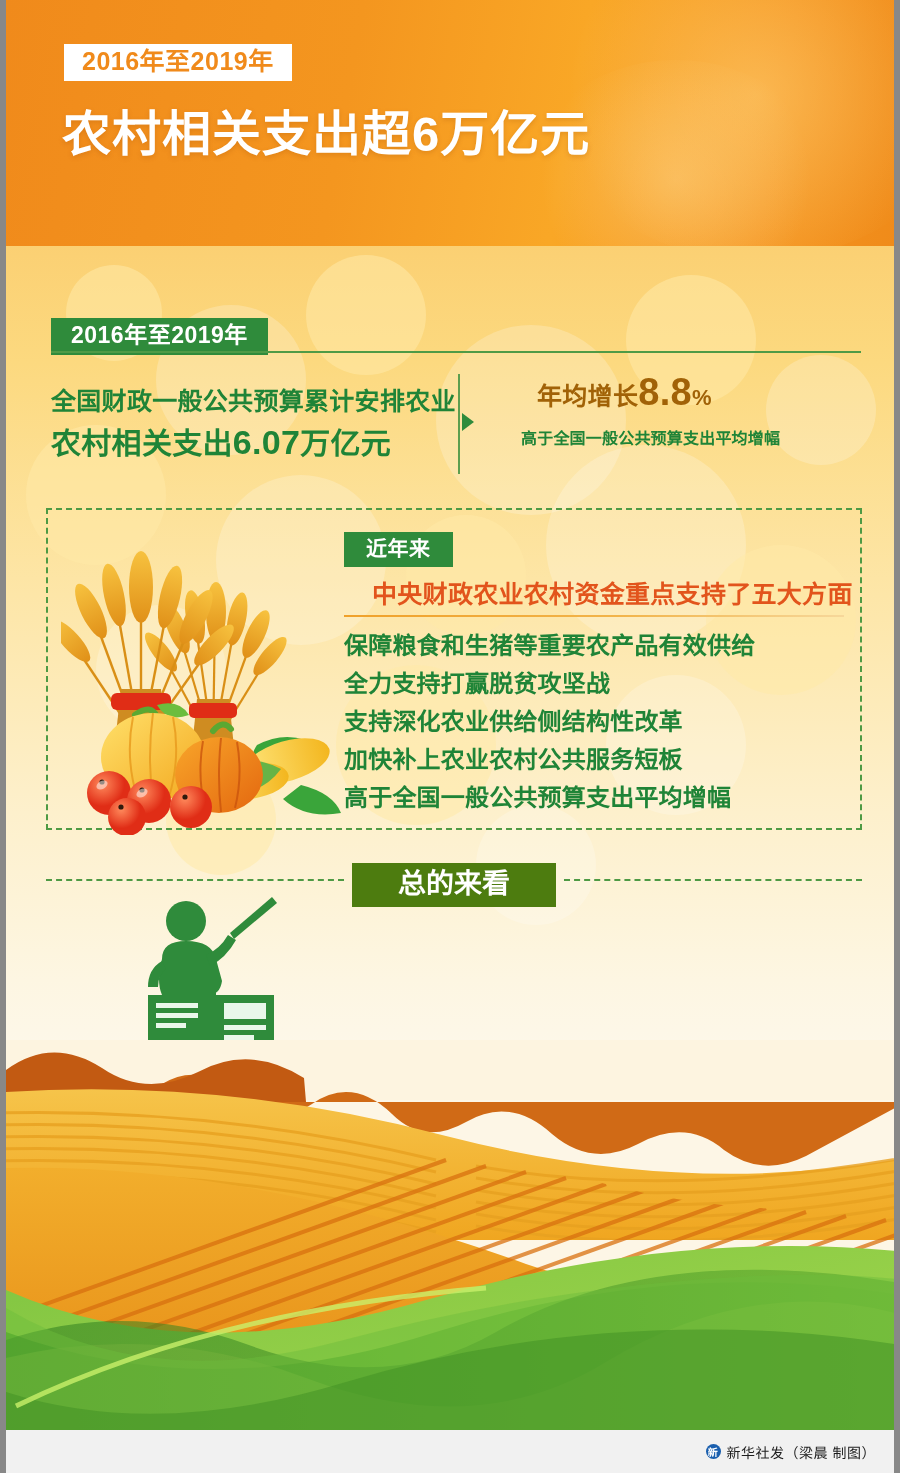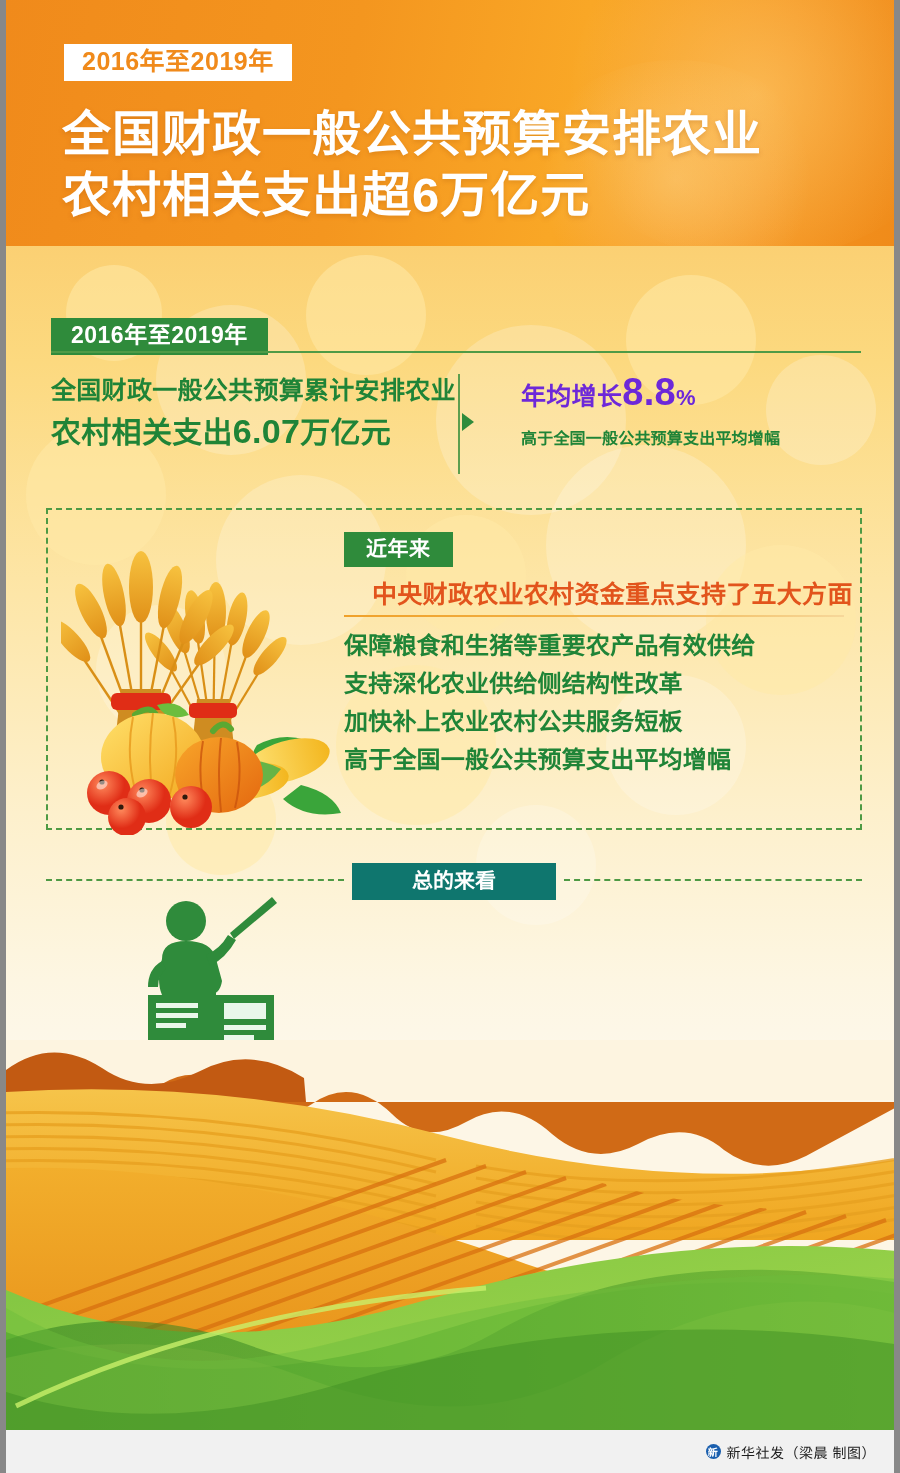--- a/index.html
+++ b/index.html
@@ -67,35 +67,35 @@
   #badge-period { left:45px; top:318px; }
 
   .rule-green {
     position:absolute; left:45px; top:351px; width:810px; height:2px;
     background:#4f9a46;
   }
 
   .stats {
     position:absolute; left:45px; top:372px; width:812px; height:106px;
   }
-  .stat-left  { position:absolute; left:0;   top:1px; width:432px; }
+  .stat-left  { position:absolute; left:0;   top:12px; width:432px; }
   .stat-right { position:absolute; left:470px; top:0; width:342px; }
 
   .st-line1 {
     color:#1f8437; font-size:25px; font-weight:bold;
     line-height:34px; letter-spacing:.3px; white-space:nowrap;
   }
   .st-line2 {
     color:#1f8437; font-weight:bold; line-height:48px;
     font-size:30px; letter-spacing:.3px; white-space:nowrap;
   }
   .st-line2 .big { font-size:34px; }
   .st-r1 {
-    color:#6d28d9; font-size:25px; font-weight:bold;
-    line-height:40px; letter-spacing:.3px; white-space:nowrap;
+    color:#a16207; font-size:25px; font-weight:bold;
+    line-height:40px; letter-spacing:.3px; white-space:nowrap;margin-left:16px;
   }
   .st-r1 .big { font-size:38px; }
   .st-r1 .pct { font-size:22px; }
   .st-r2 {
     color:#1f8437; font-size:16px; font-weight:bold;
     line-height:42px; letter-spacing:.2px; white-space:nowrap;
   }
 
   .divider-v {
     position:absolute; left:452px; top:374px;
@@ -143,22 +143,22 @@
   
   .sum-divider { position:absolute; left:40px; top:863px; width:816px; height:34px; }
   .sum-dash {
     position:absolute; top:16px; height:0;
     border-top:2px dashed #4e9a44;
   }
   .sum-dash.left  { left:0;   width:298px; }
   .sum-dash.right { left:518px; width:298px; }
   #badge-overall {
     position:absolute; left:306px; top:0;
-    background:#0f766e; color:#fff;
-    font-size:21px; font-weight:bold;
+    background:#4d7c0f; color:#fff;
+    font-size:28px; font-weight:bold;
     padding:7px 0 9px 0; line-height:1;
     width:204px; text-align:center;
   }
 
   
   .teacher { position:absolute; left:140px; top:897px; width:132px; height:152px; }
   .sum-list { position:absolute; left:285px; top:898px; width:560px; }
   .sum-item {
     color:#1f8437; font-size:26px; font-weight:bold;
     line-height:42px; letter-spacing:.2px; white-space:nowrap;
@@ -209,21 +209,20 @@
     <div class="bokeh warm" style="left:160px; top:520px; width:110px; height:110px;"></div>
     <div class="bokeh" style="left:470px; top:560px; width:120px; height:120px;"></div>
   </div>
 
   <div class="header">
     <div class="hglow"></div>
     <div class="hglow2"></div>
   </div>
   <div class="eyebrow">2016年至2019年</div>
   <div class="headline">
-    <span class="l1">全国财政一般公共预算安排农业</span>
     <span class="l2">农村相关支出超6万亿元</span>
   </div>
 
   <div class="sec-badge" id="badge-period">2016年至2019年</div>
   <div class="rule-green"></div>
 
   <div class="stats">
     <div class="stat-left">
       <div class="st-line1">全国财政一般公共预算累计安排农业</div>
       <div class="st-line2"><span>农村相关支出</span><span class="big">6.07</span><span>万亿元</span></div>
@@ -353,20 +352,21 @@
         <ellipse cx="81" cy="248" rx="6" ry="4" transform="rotate(-30 81 248)"></ellipse>
       </g>
     </g>
   </svg>
 
   <div class="list-block">
     <div class="sec-badge" id="badge-recent">近年来</div>
     <div class="list-title">中央财政农业农村资金重点支持了五大方面</div>
     <div class="list-underline"></div>
     <div class="list-item">保障粮食和生猪等重要农产品有效供给</div>
+    <div class="list-item">全力支持打赢脱贫攻坚战</div>
     <div class="list-item">支持深化农业供给侧结构性改革</div>
     <div class="list-item">加快补上农业农村公共服务短板</div>
     <div class="list-item">高于全国一般公共预算支出平均增幅</div>
   </div>
 
   <div class="sum-divider">
     <div class="sum-dash left"></div>
     <div class="sum-dash right"></div>
     <div id="badge-overall">总的来看</div>
   </div>

